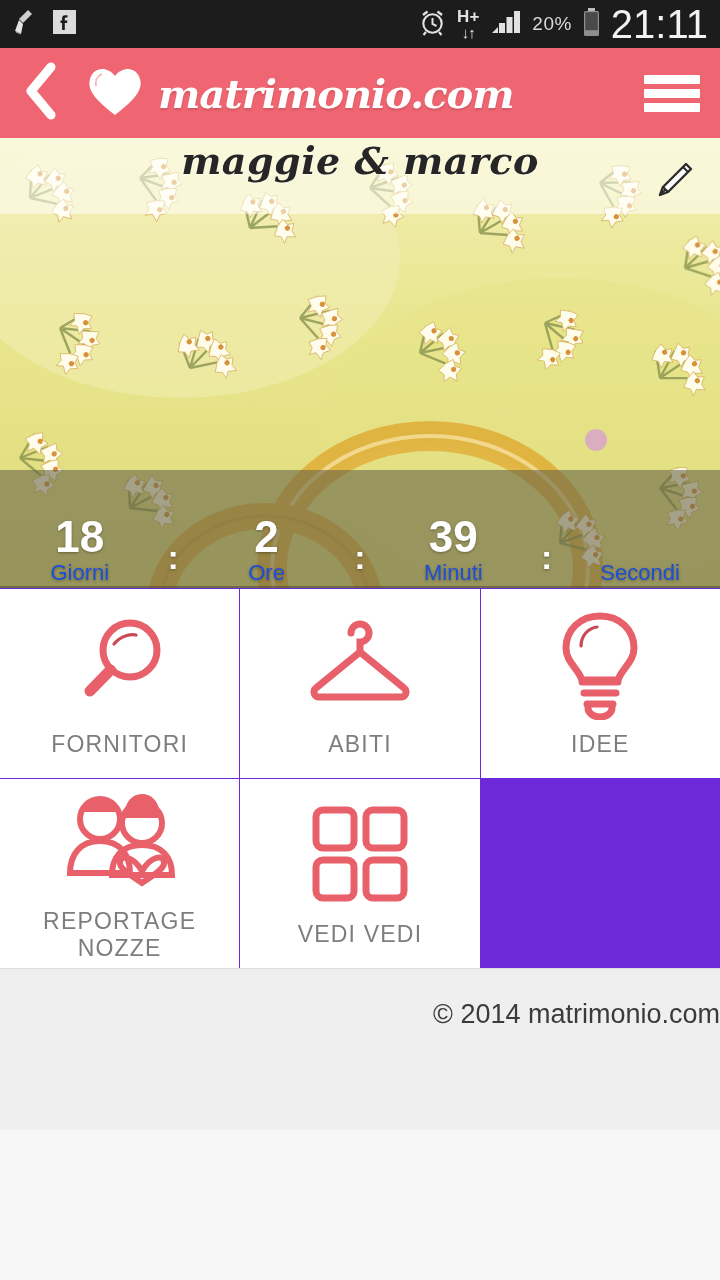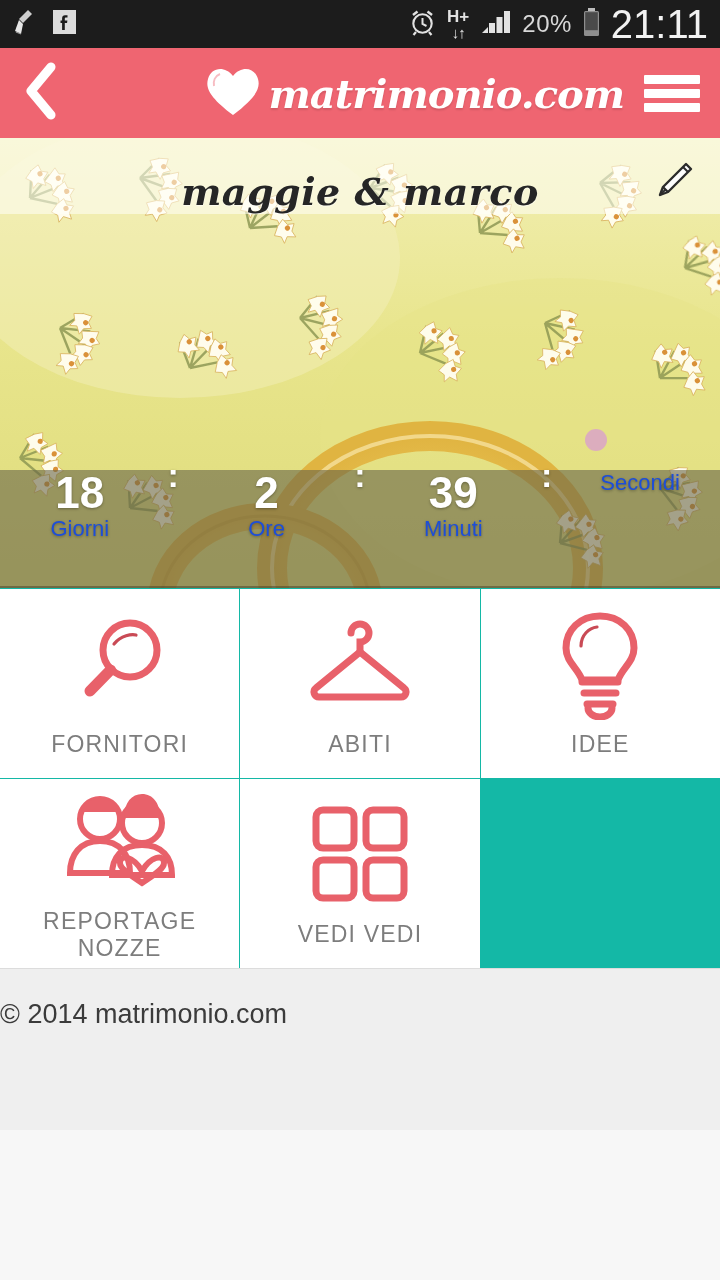--- a/index.html
+++ b/index.html
@@ -12,101 +12,101 @@
   #app { position:relative; width:720px; height:1280px; }
 
   
   .statusbar {
     height:48px; background:#1c1c1c; color:#e8e8e8;
     display:flex; align-items:center; padding:0 12px;
   }
   .sb-left { display:flex; align-items:center; gap:14px; }
   .sb-right { margin-left:auto; display:flex; align-items:center; gap:10px; }
   .sb-ico { display:block; }
-  .sb-pct { font-size:24px; color:#d8d8d8; letter-spacing:.5px; }
+  .sb-pct { font-size:19px; color:#d8d8d8; letter-spacing:.5px; }
   .sb-clock { font-size:40px; color:#f2f2f2; letter-spacing:0px; }
 
   
   .header {
     height:90px; background:#ef6571;
     display:flex; align-items:center; position:relative;
   }
   .hdr-back { width:84px; display:flex; align-items:center; justify-content:center; }
   .hdr-logo {
-    flex:1; display:flex; align-items:center; justify-content:flex-end; gap:4px;
+    flex:1; display:flex; align-items:center; justify-content:flex-start; gap:12px;
   }
   .logo-text {
     font-family:"DejaVu Serif", serif;
     font-style:italic; font-weight:bold;
     font-size:40px; color:#ffffff;
     letter-spacing:-1px;
     text-shadow:0 2px 2px rgba(0,0,0,.12);
   }
   .hdr-menu { width:96px; display:flex; align-items:center; justify-content:center; }
   .burger-bar { width:56px; height:9px; background:#fff; border-radius:1px; margin:5px 0; display:block; }
 
   
   .hero { position:relative; height:450px; overflow:hidden; }
   .hero-photo { position:absolute; inset:0; }
 
   .names-band {
     position:absolute; left:0; right:0; top:0; height:76px;
     background:rgba(255,255,250,.55);
-    display:flex; align-items:flex-end;
+    display:flex; align-items:flex-start;
   }
   .names-text {
     flex:1; text-align:center;
     font-family:"DejaVu Serif", serif;
     font-style:italic; font-weight:bold;
     font-size:38px; color:#262626;
     letter-spacing:.5px;
     text-shadow:0 1px 1px rgba(255,255,255,.6);
   }
   .edit-btn { position:absolute; right:22px; top:18px; width:48px; height:48px; }
 
   
   .countdown {
     position:absolute; left:0; right:0; bottom:0; height:118px;
     background:rgba(104,100,72,.60);
-    display:flex; align-items:flex-start; justify-content:space-around;
+    display:flex; align-items:flex-end; justify-content:space-around;
     padding:0 4px;
     border-bottom:2px solid rgba(60,58,40,.45);
   }
   .cd-cell { text-align:center; width:128px; }
   .cd-num {
     font-size:44px; font-weight:bold; color:#fff; line-height:1.05;
     text-shadow:0 1px 3px rgba(0,0,0,.35);
   }
   .cd-lbl {
     font-size:22px; color:#1d4ed8; margin-top:0;
     text-shadow:0 1px 3px rgba(0,0,0,.35);
   }
   .cd-sep {
     font-size:34px; font-weight:bold; color:#fff; line-height:1;
     transform:translateY(-12px);
     text-shadow:0 1px 3px rgba(0,0,0,.35);
   }
 
   
-  .grid { display:grid; grid-template-columns:1fr 1fr 1fr; background:#14b8a6; gap:1px; padding-top:1px; }
+  .grid { display:grid; grid-template-columns:1fr 1fr 1fr; background:#6d28d9; gap:1px; padding-top:1px; }
   .tile {
     background:#fff; height:189px;
     display:flex; flex-direction:column;
     align-items:center; justify-content:center;
   }
   .tile-icon { height:110px; display:flex; align-items:center; justify-content:center; }
   .tile-label {
     margin-top:12px; font-size:23px; color:#7d7d7d;
     letter-spacing:1.2px; font-weight:normal; text-align:center;
   }
 
   
   .footer {
     background:#efefef; height:162px;
-    display:flex; justify-content:flex-start; padding-top:30px;
+    display:flex; justify-content:flex-end; padding-top:30px;
     border-top:1px solid #dcdcdc;
   }
   .footer-text { font-size:27px; color:#3b3b3b; }
   .below { background:#f7f7f7; height:148px; }
 </style>
 </head>
 <body>
 
 <div id="app">
 

